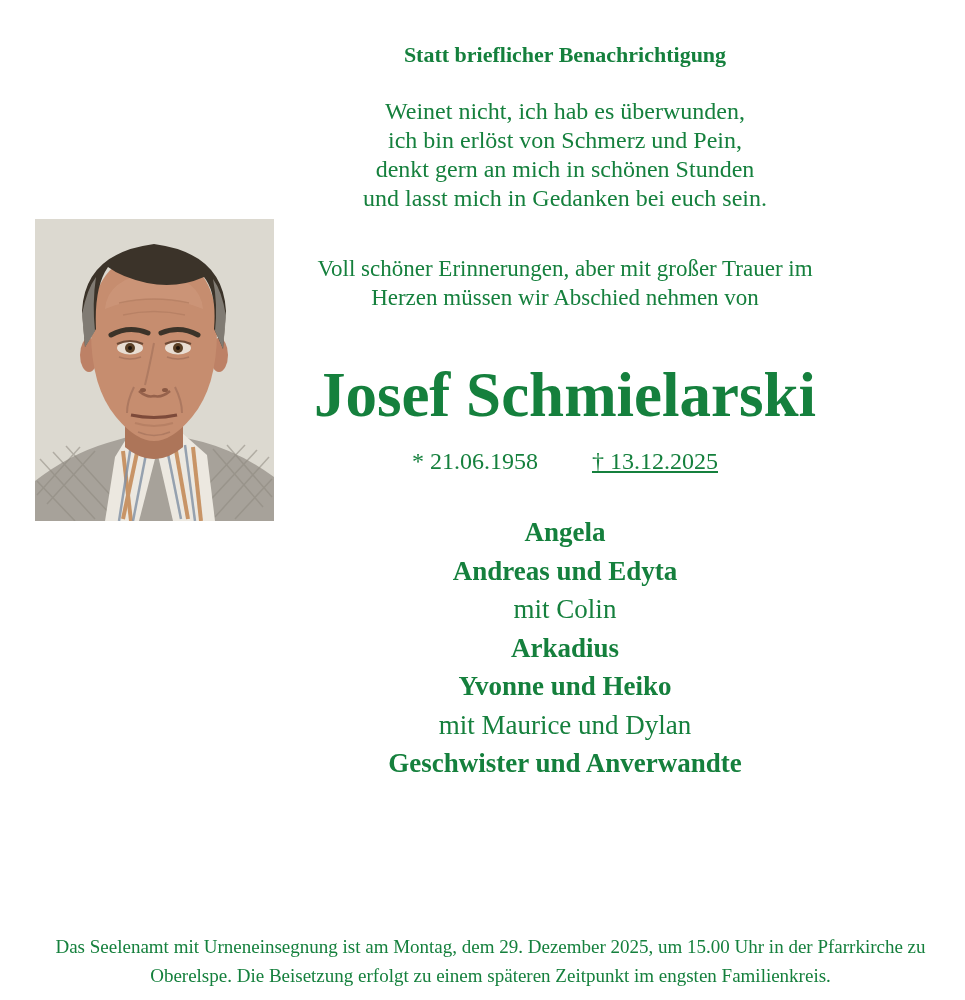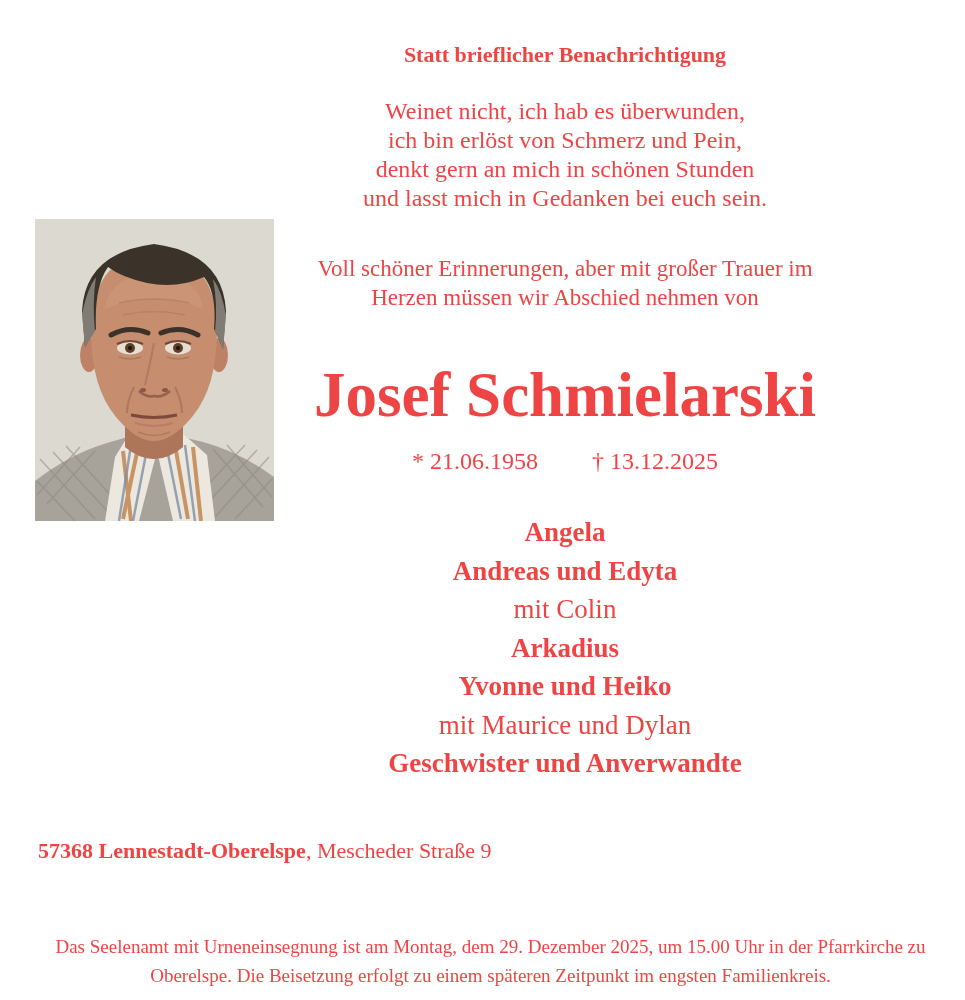--- a/index.html
+++ b/index.html
@@ -6,21 +6,21 @@
     margin: 0;
     padding: 0;
     background: #ffffff;
   }
   .sheet {
     position: relative;
     width: 965px;
     height: 1000px;
     background: #ffffff;
     font-family: "Liberation Serif", serif;
-    color: #ef4444;
+    color: #15803d;
     overflow: hidden;
   }
   .centered-col {
     position: absolute;
     left: 157px;
     width: 816px;
     text-align: center;
   }
   .header-line {
     top: 42px;
@@ -49,20 +49,21 @@
   }
   .dates-line {
     top: 448px;
     font-size: 24px;
   }
   .dates-line .date {
     display: inline-block;
   }
   .dates-line .date + .date {
     margin-left: 48px;
+    text-decoration: underline;
   }
   .mourners {
     top: 513px;
     font-size: 27px;
     line-height: 38.5px;
   }
   .mourners div { display: block; }
   .mourners .bold { font-weight: bold; }
   .photo-frame {
     position: absolute;
@@ -208,19 +209,16 @@
   <div class="centered-col mourners">
     <div class="bold">Angela</div>
     <div class="bold">Andreas und Edyta</div>
     <div>mit Colin</div>
     <div class="bold">Arkadius</div>
     <div class="bold">Yvonne und Heiko</div>
     <div>mit Maurice und Dylan</div>
     <div class="bold">Geschwister und Anverwandte</div>
   </div>
 
-  <div class="address-line">
-    <span class="addr-bold">57368 Lennestadt-Oberelspe</span><span>, Mescheder Straße 9</span>
-  </div>
 
   <div class="service-paragraph">Das Seelenamt mit Urneneinsegnung ist am Montag, dem 29. Dezember 2025, um 15.00 Uhr in der Pfarrkirche zu Oberelspe. Die Beisetzung erfolgt zu einem späteren Zeitpunkt im engsten Familienkreis.</div>
 
 </div>
 
 </body></html>

